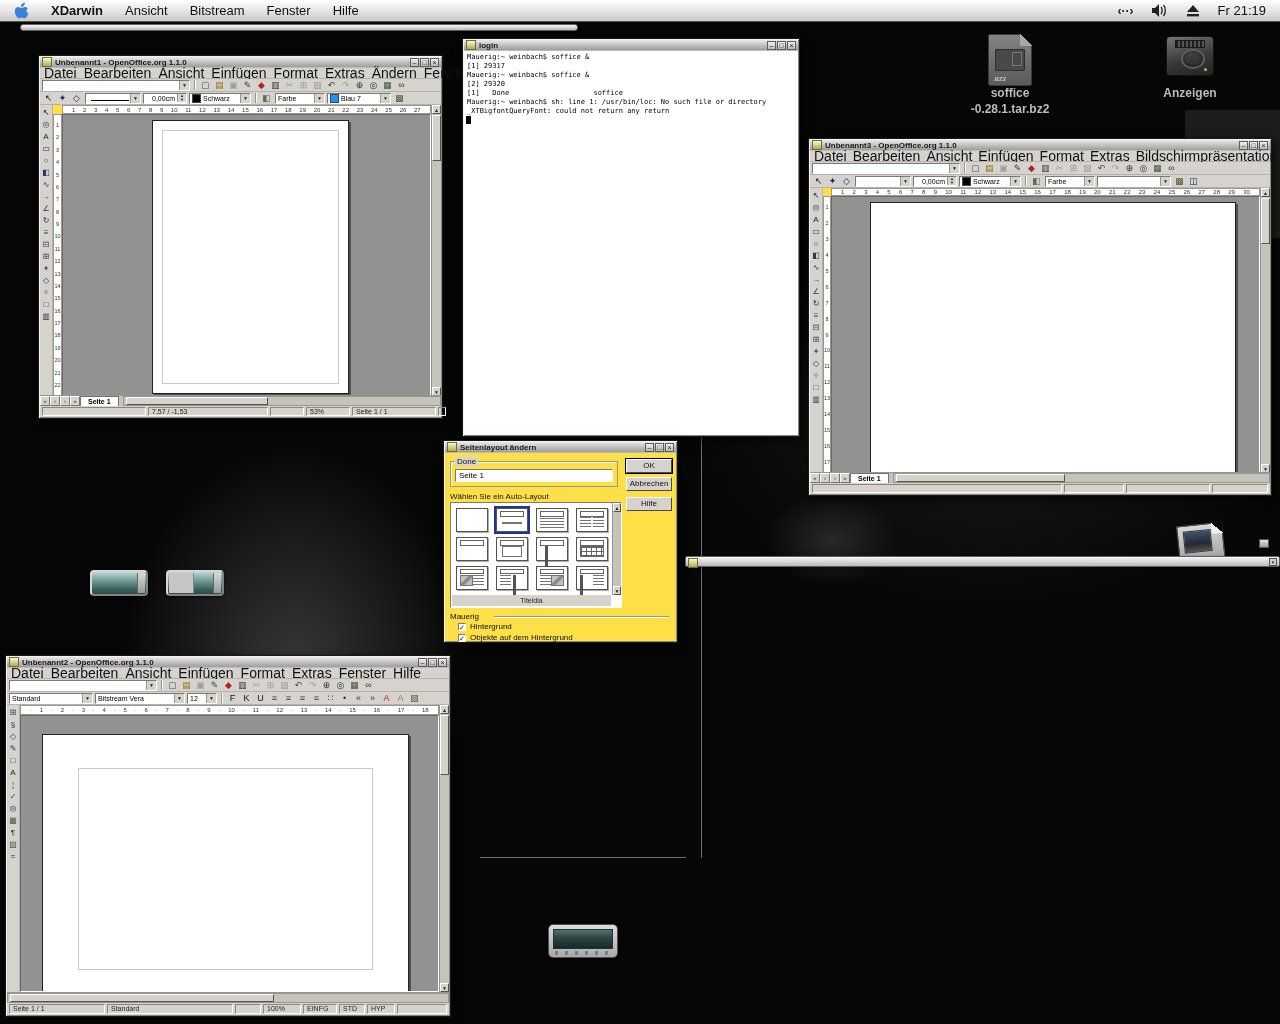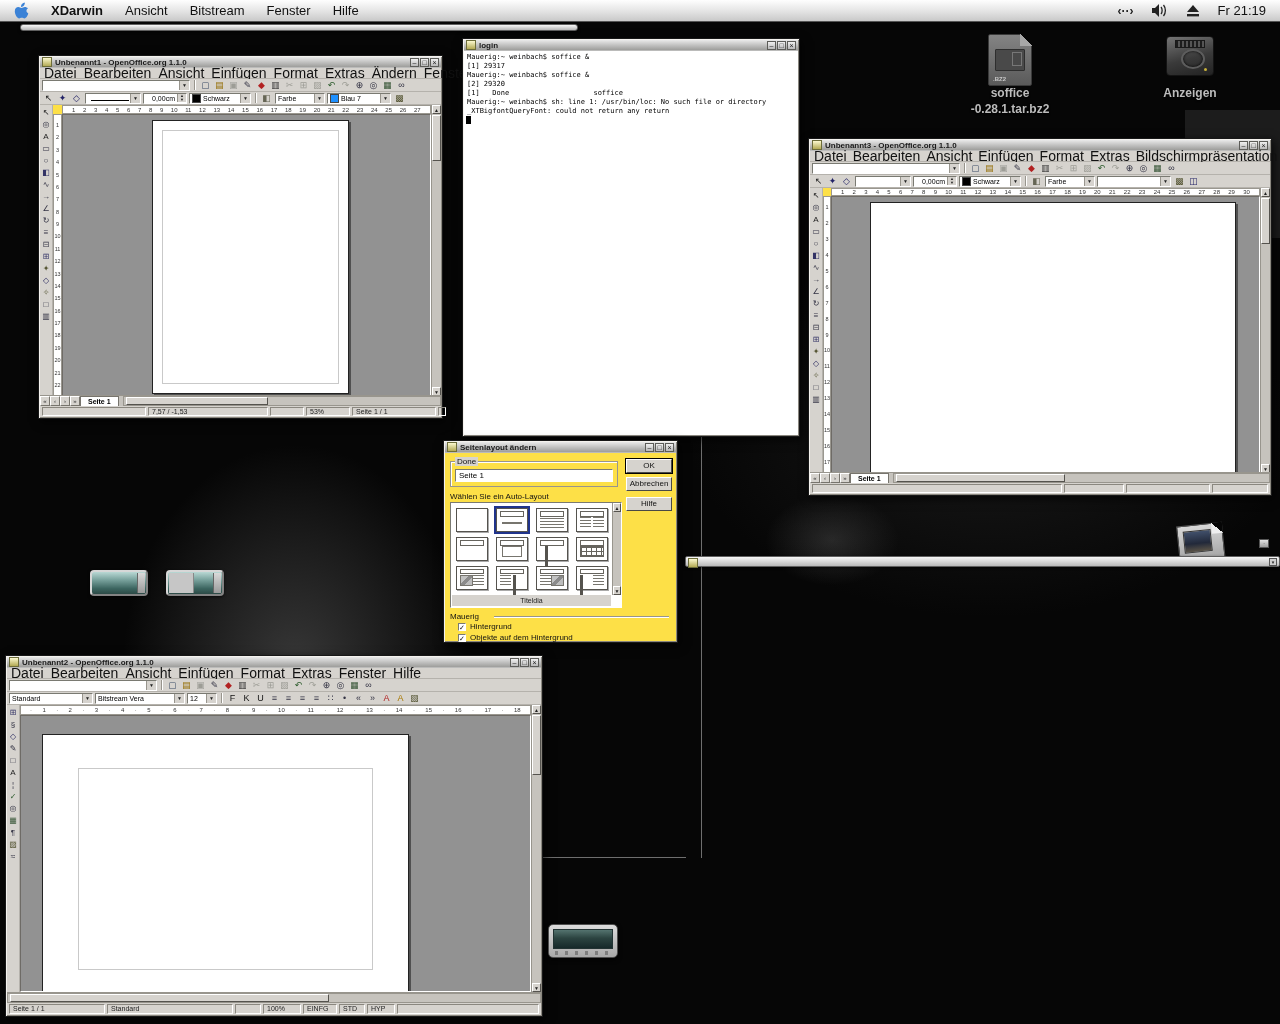--- a/index.html
+++ b/index.html
@@ -719,21 +719,21 @@
     </div>
     <div class="chk" style="left:14px;top:192px;">
       <span class="cbox">✓</span>
       <span>Objekte auf dem Hintergrund</span>
     </div>
     <span class="btn def" style="left:182px;top:18px;width:46px;height:14px;">OK</span>
     <span class="btn" style="left:182px;top:36px;width:46px;height:14px;">Abbrechen</span>
     <span class="btn" style="left:182px;top:56px;width:46px;height:14px;">Hilfe</span>
   </div>
 
-  <div class="oowin" style="left:5px;top:655px;width:538px;height:362px;">
+  <div class="oowin" style="left:5px;top:655px;width:446px;height:362px;">
     <div class="tbar">
       <span class="wicon"></span>
       <span class="ttext">Unbenannt2 - OpenOffice.org 1.1.0</span>
       <span class="wbtns">
         <span class="wbtn">–</span>
         <span class="wbtn">□</span>
         <span class="wbtn">×</span>
       </span>
     </div>
     <div class="mrow">

